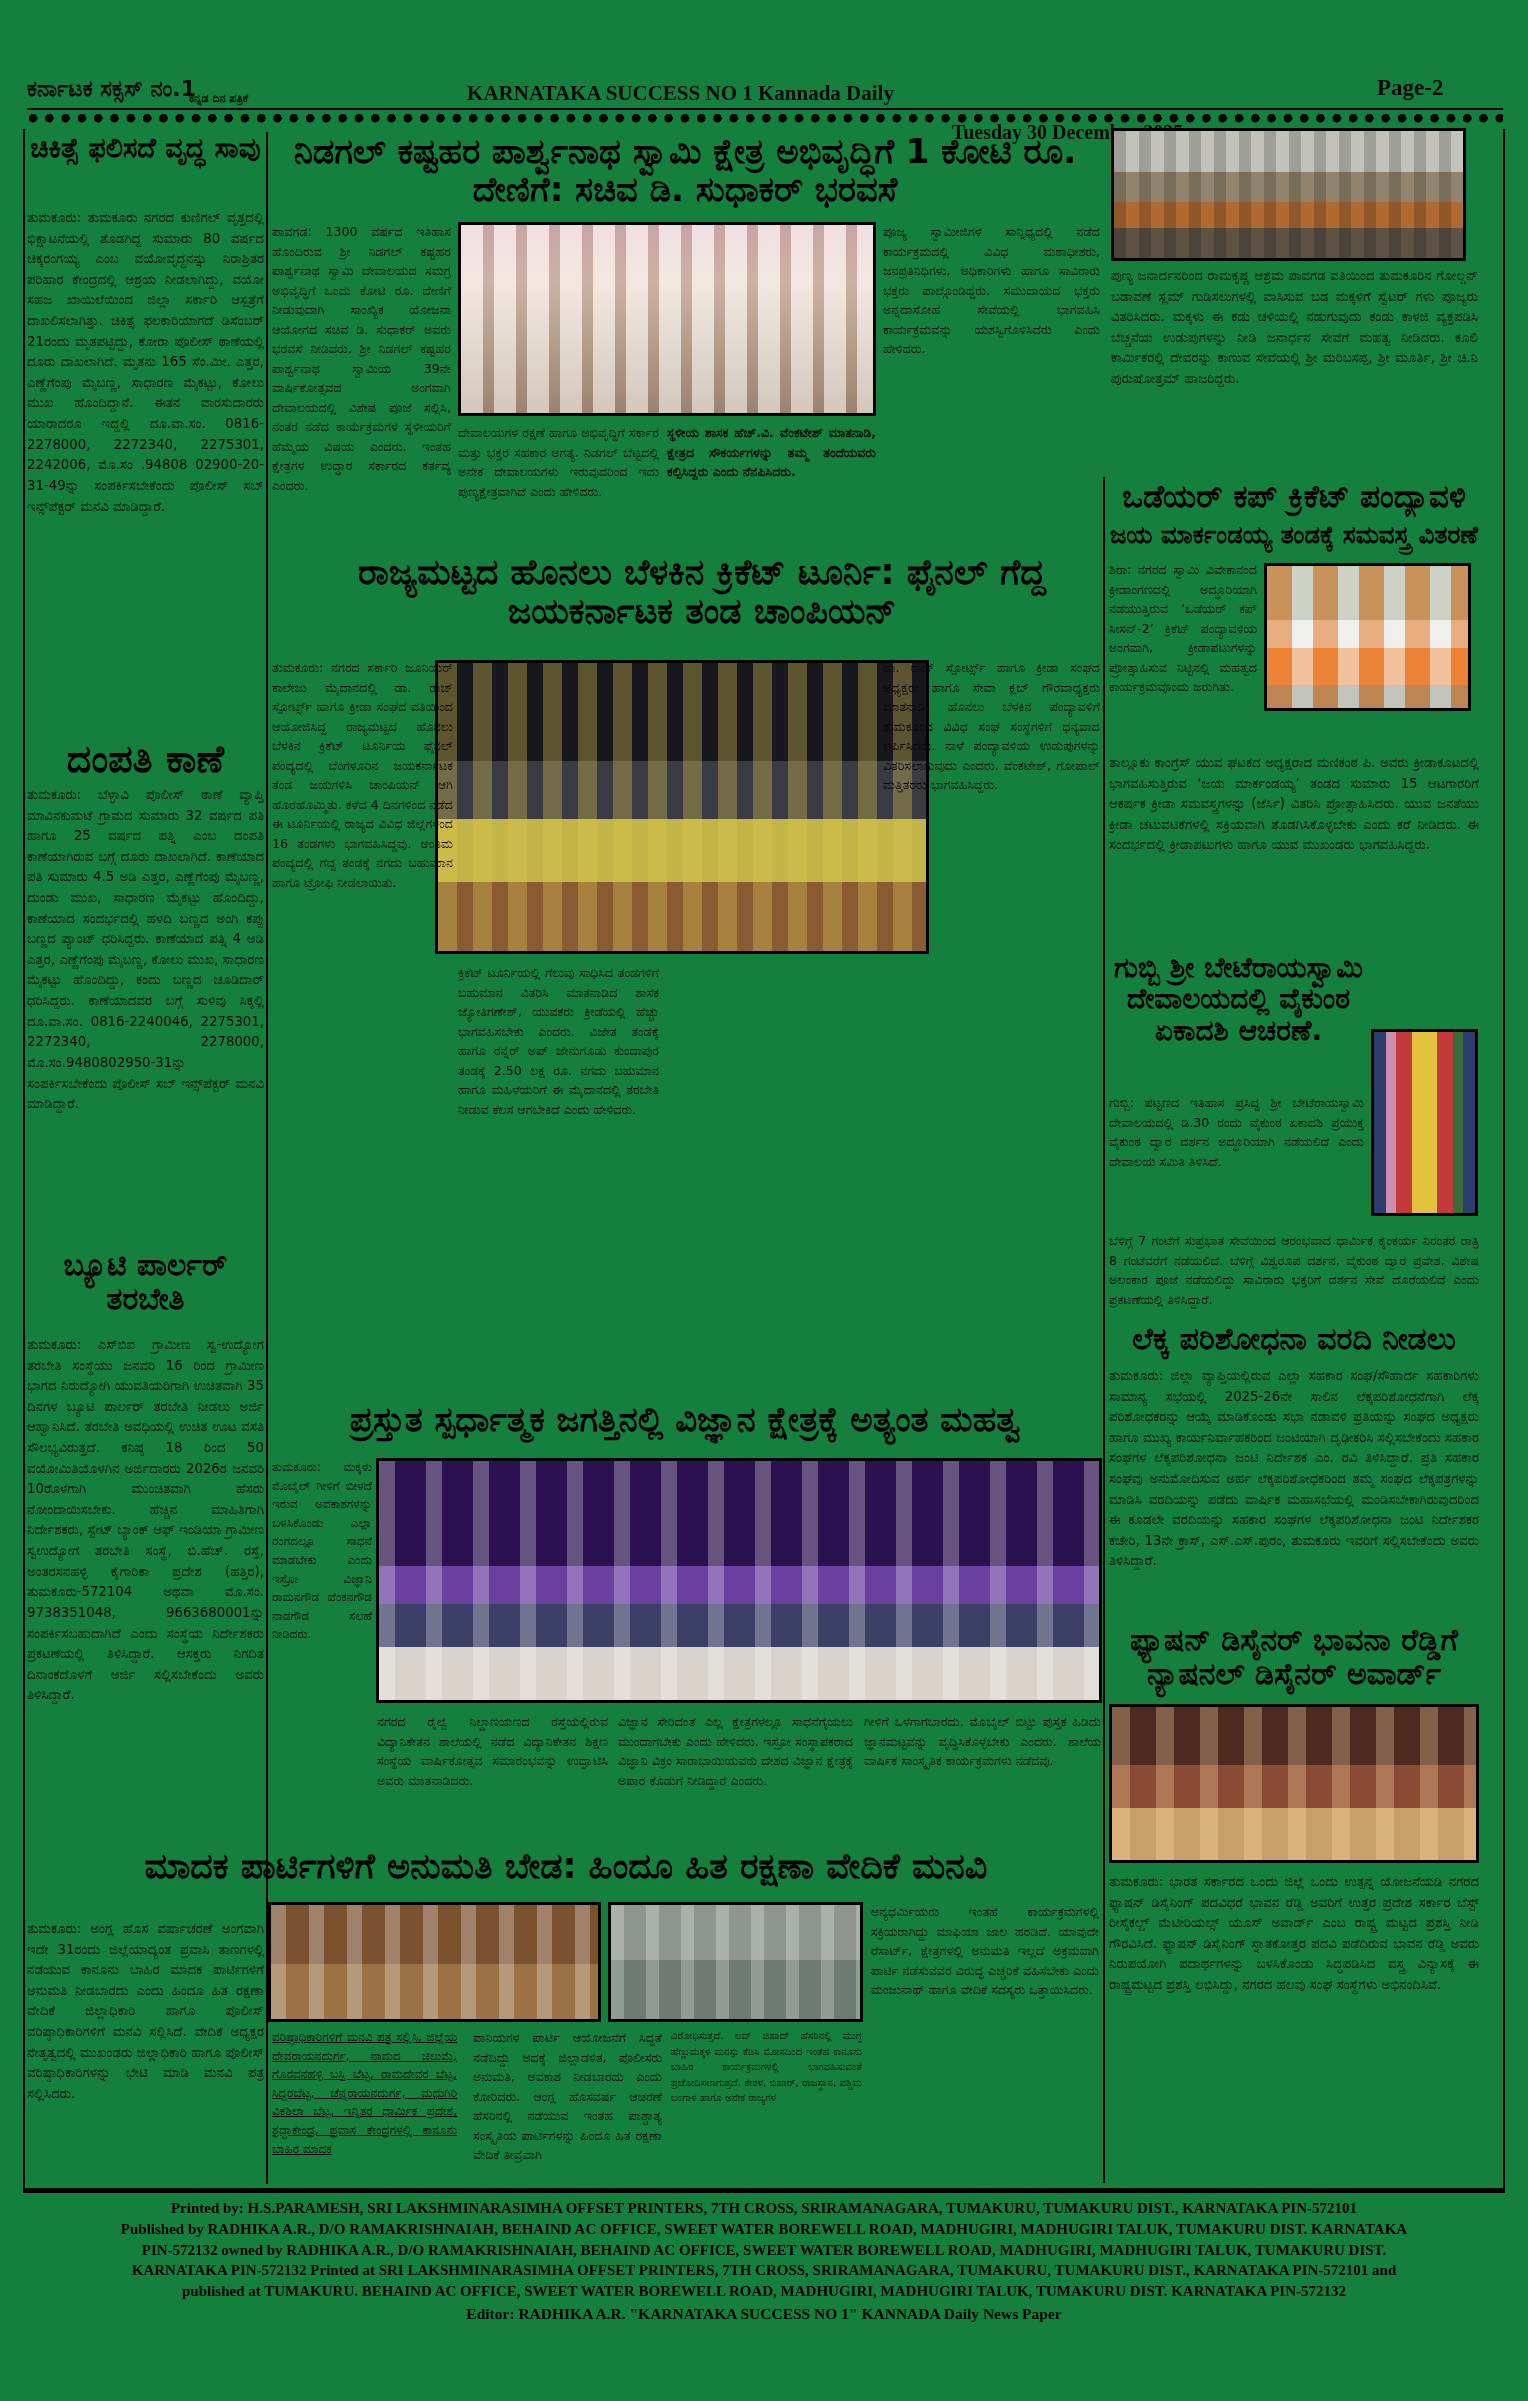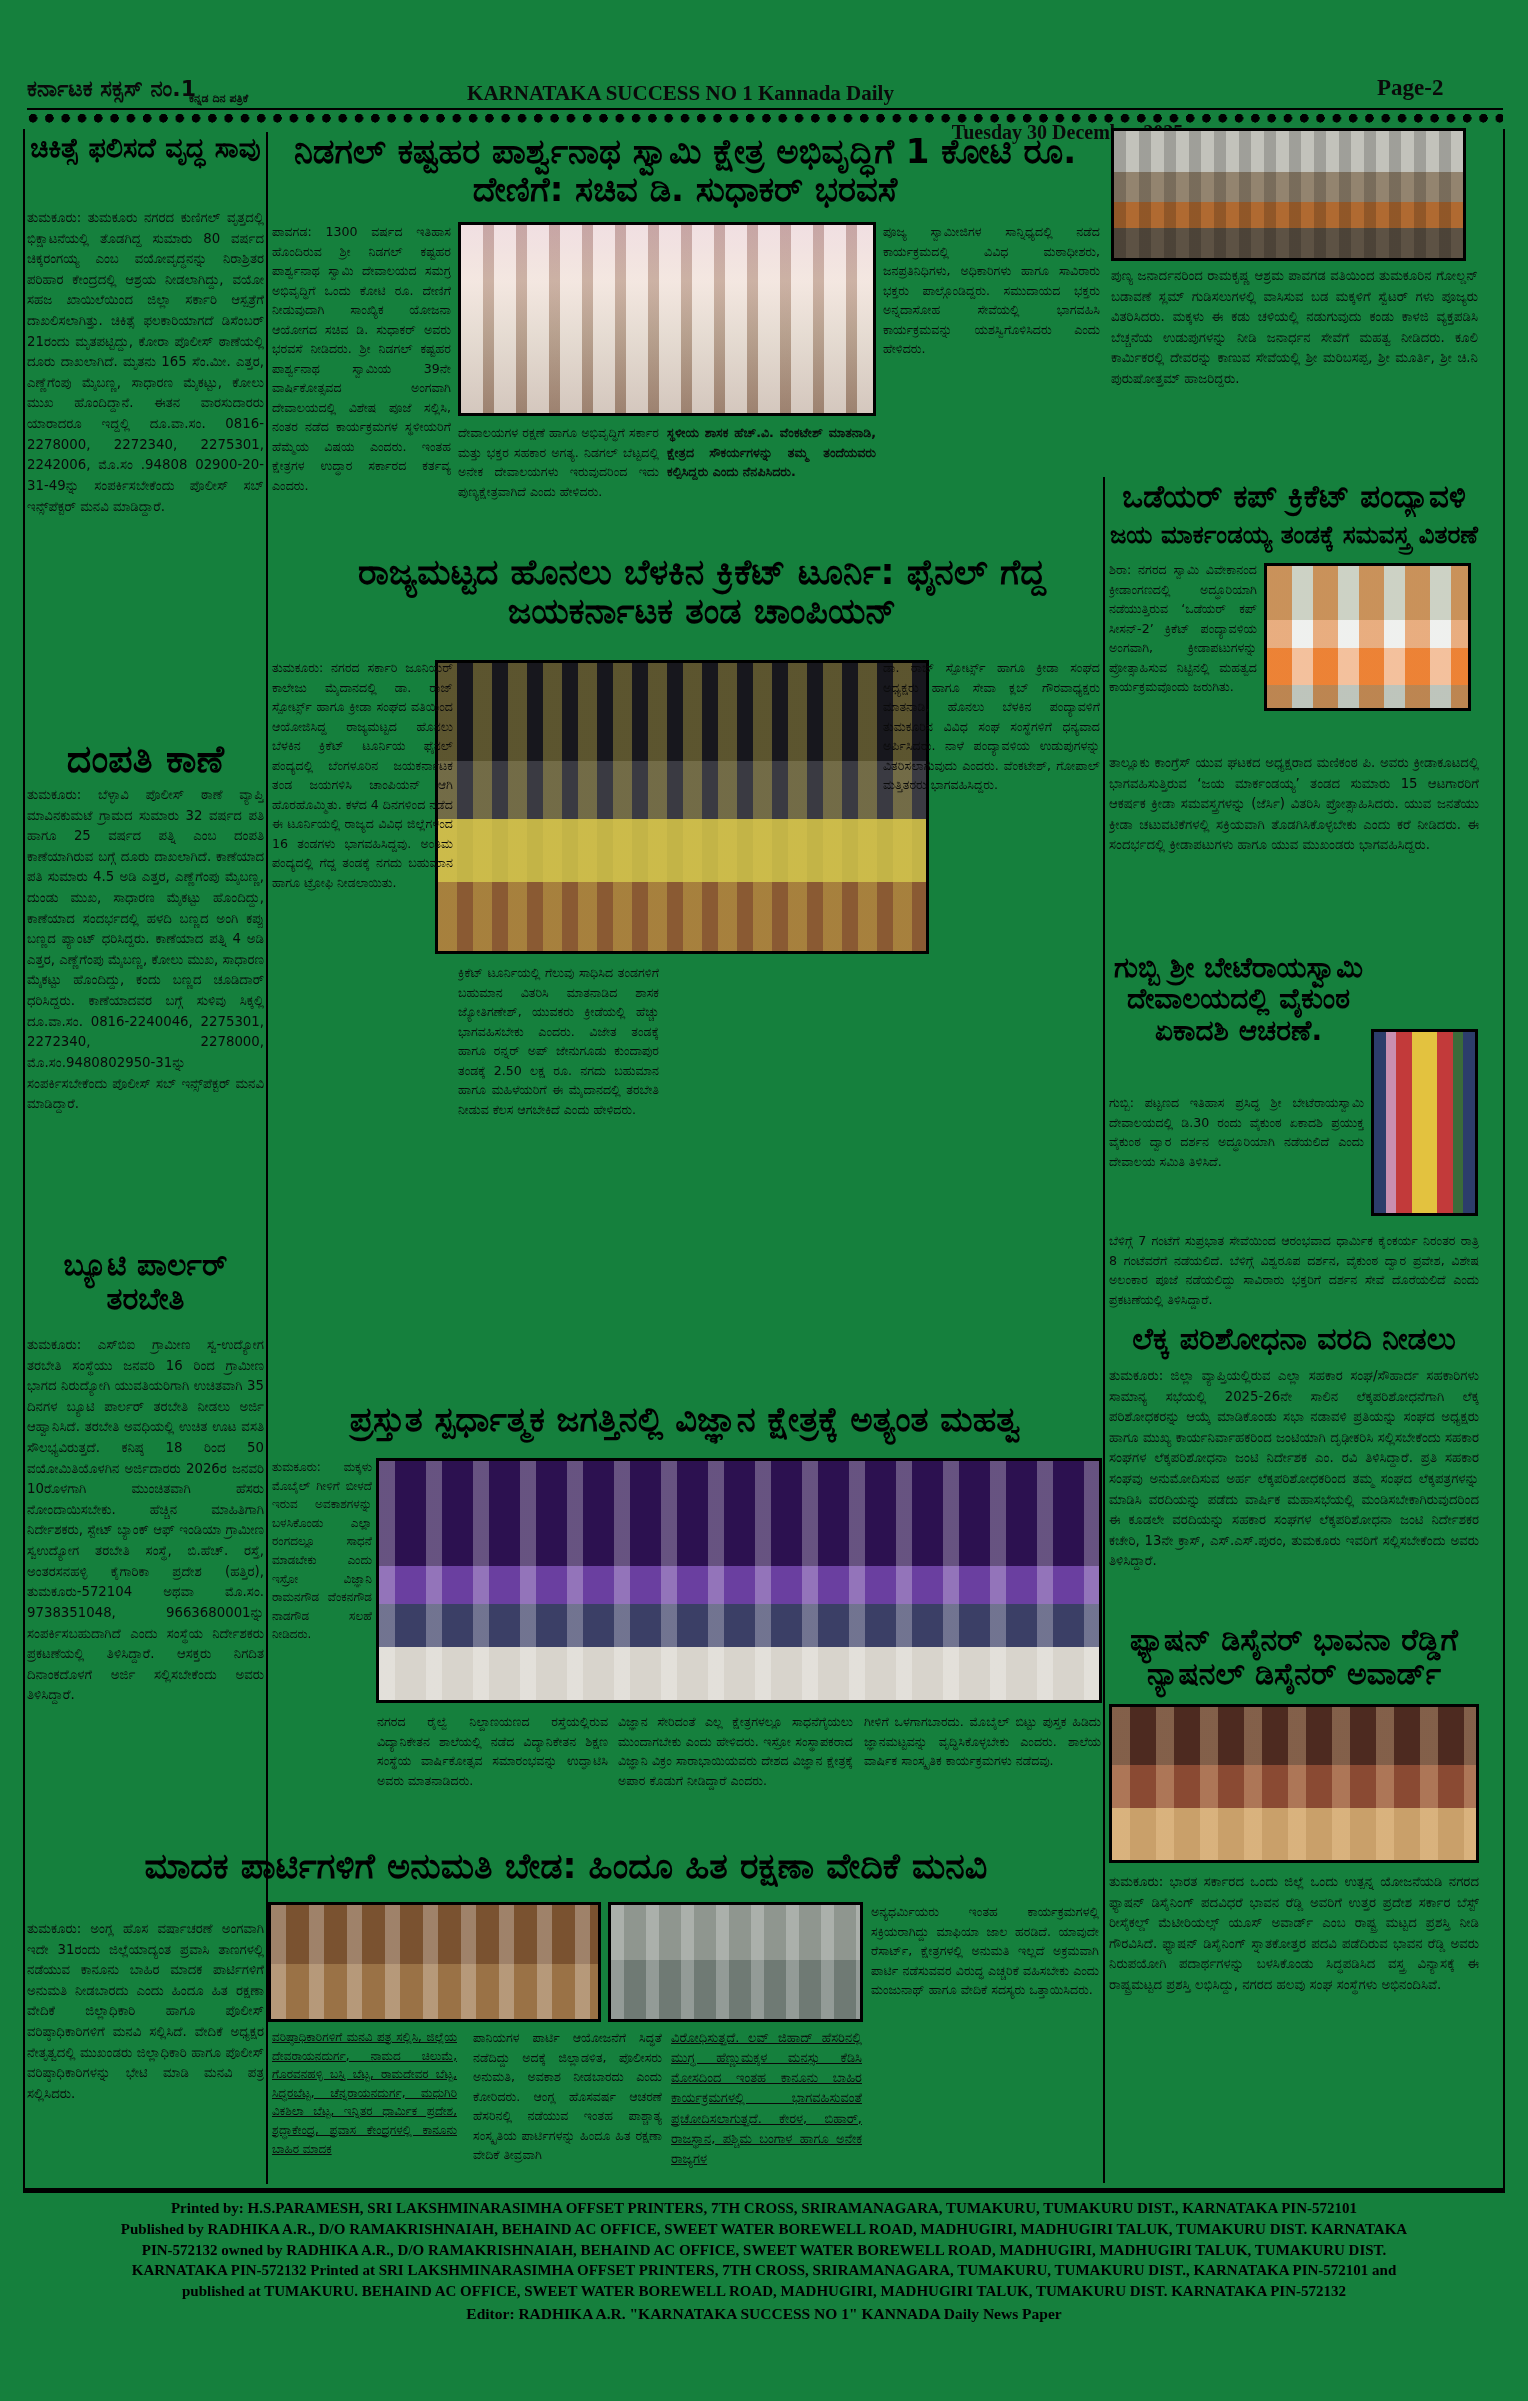--- a/index.html
+++ b/index.html
@@ -127,21 +127,21 @@
   <div class="abs body-txt" style="left:272px;top:1458px;width:100px;height:381px;font-size:12px;">ತುಮಕೂರು: ಮಕ್ಕಳು ಮೊಬೈಲ್ ಗೀಳಿಗೆ ಬೀಳದೆ ಇರುವ ಅವಕಾಶಗಳನ್ನು ಬಳಸಿಕೊಂಡು ಎಲ್ಲಾ ರಂಗದಲ್ಲೂ ಸಾಧನೆ ಮಾಡಬೇಕು ಎಂದು ಇಸ್ರೋ ವಿಜ್ಞಾನಿ ರಾಮನಗೌಡ ವೆಂಕನಗೌಡ ನಾಡಗೌಡ ಸಲಹೆ ನೀಡಿದರು.</div>
   <div class="abs body-txt" style="left:377px;top:1712px;width:231px;height:127px;font-size:12.6px;">ನಗರದ ರೈಲ್ವೆ ನಿಲ್ದಾಣಯಣದ ರಸ್ತೆಯಲ್ಲಿರುವ ವಿದ್ಯಾನಿಕೇತನ ಶಾಲೆಯಲ್ಲಿ ನಡೆದ ವಿದ್ಯಾನಿಕೇತನ ಶಿಕ್ಷಣ ಸಂಸ್ಥೆಯ ವಾರ್ಷಿಕೋತ್ಸವ ಸಮಾರಂಭವನ್ನು ಉದ್ಘಾಟಿಸಿ ಅವರು ಮಾತನಾಡಿದರು.</div>
   <div class="abs body-txt" style="left:618px;top:1712px;width:235px;height:127px;font-size:12.6px;">ವಿಜ್ಞಾನ ಸೇರಿದಂತೆ ಎಲ್ಲ ಕ್ಷೇತ್ರಗಳಲ್ಲೂ ಸಾಧನೆಗೈಯಲು ಮುಂದಾಗಬೇಕು ಎಂದು ಹೇಳಿದರು. ಇಸ್ರೋ ಸಂಸ್ಥಾಪಕರಾದ ವಿಜ್ಞಾನಿ ವಿಕ್ರಂ ಸಾರಾಭಾಯಿಯವರು ದೇಶದ ವಿಜ್ಞಾನ ಕ್ಷೇತ್ರಕ್ಕೆ ಅಪಾರ ಕೊಡುಗೆ ನೀಡಿದ್ದಾರೆ ಎಂದರು.</div>
   <div class="abs body-txt" style="left:864px;top:1712px;width:237px;height:127px;font-size:12.6px;">ಗೀಳಿಗೆ ಒಳಗಾಗಬಾರದು. ಮೊಬೈಲ್ ಬಿಟ್ಟು ಪುಸ್ತಕ ಹಿಡಿದು ಜ್ಞಾನಮಟ್ಟವನ್ನು ವೃದ್ಧಿಸಿಕೊಳ್ಳಬೇಕು ಎಂದರು. ಶಾಲೆಯ ವಾರ್ಷಿಕ ಸಾಂಸ್ಕೃತಿಕ ಕಾರ್ಯಕ್ರಮಗಳು ನಡೆದವು.</div>
 
   <div class="abs hl" style="left:52px;top:1847px;width:1028px;height:53px;font-size:35px;">ಮಾದಕ ಪಾರ್ಟಿಗಳಿಗೆ ಅನುಮತಿ ಬೇಡ: ಹಿಂದೂ ಹಿತ ರಕ್ಷಣಾ ವೇದಿಕೆ ಮನವಿ</div>
   <div class="abs photo ph-memo1" style="left:268px;top:1902px;width:333px;height:120px;"></div>
   <div class="abs photo ph-memo2" style="left:608px;top:1902px;width:255px;height:120px;"></div>
   <div class="abs body-txt" style="left:272px;top:2028px;width:185px;height:157px;font-size:12px;text-decoration:underline;">ವರಿಷ್ಠಾಧಿಕಾರಿಗಳಿಗೆ ಮನವಿ ಪತ್ರ ಸಲ್ಲಿಸಿ, ಜಿಲ್ಲೆಯ ದೇವರಾಯನದುರ್ಗ, ನಾಮದ ಚಿಲುಮೆ, ಗೊರವನಹಳ್ಳಿ ಬಸ್ತಿ ಬೆಟ್ಟ, ರಾಮದೇವರ ಬೆಟ್ಟ, ಸಿದ್ಧರಬೆಟ್ಟ, ಚೆನ್ನರಾಯನದುರ್ಗ, ಮಧುಗಿರಿ ವಿಕಶಿಲಾ ಬೆಟ್ಟ, ಇನ್ನಿತರ ಧಾರ್ಮಿಕ ಪ್ರದೇಶ, ಶ್ರದ್ಧಾಕೇಂದ್ರ, ಪ್ರವಾಸ ಕೇಂದ್ರಗಳಲ್ಲಿ ಕಾನೂನು ಬಾಹಿರ ಮಾದಕ</div>
   <div class="abs body-txt" style="left:473px;top:2028px;width:189px;height:157px;font-size:12.6px;">ಪಾನಿಯಗಳ ಪಾರ್ಟಿ ಆಯೋಜನೆಗೆ ಸಿದ್ಧತೆ ನಡೆದಿದ್ದು ಅದಕ್ಕೆ ಜಿಲ್ಲಾಡಳಿತ, ಪೊಲೀಸರು ಅನುಮತಿ, ಅವಕಾಶ ನೀಡಬಾರದು ಎಂದು ಕೋರಿದರು. ಆಂಗ್ಲ ಹೊಸವರ್ಷ ಆಚರಣೆ ಹೆಸರಿನಲ್ಲಿ ನಡೆಯುವ ಇಂತಹ ಪಾಶ್ಚಾತ್ಯ ಸಂಸ್ಕೃತಿಯ ಪಾರ್ಟಿಗಳನ್ನು ಹಿಂದೂ ಹಿತ ರಕ್ಷಣಾ ವೇದಿಕೆ ತೀವ್ರವಾಗಿ</div>
-  <div class="abs body-txt" style="left:671px;top:2028px;width:191px;height:157px;font-size:13px;text-decoration:underline;">ವಿರೋಧಿಸುತ್ತದೆ. ಲವ್ ಜಿಹಾದ್ ಹೆಸರಿನಲ್ಲಿ ಮುಗ್ಧ ಹೆಣ್ಣುಮಕ್ಕಳ ಮನಸ್ಸು ಕೆಡಿಸಿ ಮೋಸದಿಂದ ಇಂತಹ ಕಾನೂನು ಬಾಹಿರ ಕಾರ್ಯಕ್ರಮಗಳಲ್ಲಿ ಭಾಗವಹಿಸುವಂತೆ ಪ್ರಚೋದಿಸಲಾಗುತ್ತದೆ. ಕೇರಳ, ಬಿಹಾರ್, ರಾಜಸ್ಥಾನ, ಪಶ್ಚಿಮ ಬಂಗಾಳ ಹಾಗೂ ಅನೇಕ ರಾಜ್ಯಗಳ</div>
+  <div class="abs body-txt" style="left:671px;top:2028px;width:191px;height:157px;font-size:10px;">ವಿರೋಧಿಸುತ್ತದೆ. ಲವ್ ಜಿಹಾದ್ ಹೆಸರಿನಲ್ಲಿ ಮುಗ್ಧ ಹೆಣ್ಣುಮಕ್ಕಳ ಮನಸ್ಸು ಕೆಡಿಸಿ ಮೋಸದಿಂದ ಇಂತಹ ಕಾನೂನು ಬಾಹಿರ ಕಾರ್ಯಕ್ರಮಗಳಲ್ಲಿ ಭಾಗವಹಿಸುವಂತೆ ಪ್ರಚೋದಿಸಲಾಗುತ್ತದೆ. ಕೇರಳ, ಬಿಹಾರ್, ರಾಜಸ್ಥಾನ, ಪಶ್ಚಿಮ ಬಂಗಾಳ ಹಾಗೂ ಅನೇಕ ರಾಜ್ಯಗಳ</div>
   <div class="abs body-txt" style="left:871px;top:1902px;width:228px;height:282px;font-size:12.6px;">ಅನ್ಯಧರ್ಮಿಯರು ಇಂತಹ ಕಾರ್ಯಕ್ರಮಗಳಲ್ಲಿ ಸಕ್ರಿಯರಾಗಿದ್ದು ಮಾಫಿಯಾ ಜಾಲ ಹರಡಿದೆ. ಯಾವುದೇ ರೆಸಾರ್ಟ್, ಕ್ಷೇತ್ರಗಳಲ್ಲಿ ಅನುಮತಿ ಇಲ್ಲದೆ ಅಕ್ರಮವಾಗಿ ಪಾರ್ಟಿ ನಡೆಸುವವರ ವಿರುದ್ಧ ಎಚ್ಚರಿಕೆ ವಹಿಸಬೇಕು ಎಂದು ಮಂಜುನಾಥ್ ಹಾಗೂ ವೇದಿಕೆ ಸದಸ್ಯರು ಒತ್ತಾಯಿಸಿದರು.</div>
 
   <div class="abs rule-h" style="left:23px;top:2188px;width:1482px;height:5.2px;"></div>
   <div class="abs serif foot-line" style="left:44px;top:2200px;width:1440px;height:19px;font-size:15px;">Printed by: H.S.PARAMESH, SRI LAKSHMINARASIMHA OFFSET PRINTERS, 7TH CROSS, SRIRAMANAGARA, TUMAKURU, TUMAKURU DIST., KARNATAKA PIN-572101</div>
   <div class="abs serif foot-line" style="left:44px;top:2221px;width:1440px;height:19px;font-size:15px;">Published by RADHIKA A.R., D/O RAMAKRISHNAIAH, BEHAIND AC OFFICE, SWEET WATER BOREWELL ROAD, MADHUGIRI, MADHUGIRI TALUK, TUMAKURU DIST. KARNATAKA</div>
   <div class="abs serif foot-line" style="left:44px;top:2242px;width:1440px;height:19px;font-size:15px;">PIN-572132  owned by RADHIKA A.R., D/O RAMAKRISHNAIAH, BEHAIND AC OFFICE, SWEET WATER BOREWELL ROAD, MADHUGIRI, MADHUGIRI TALUK, TUMAKURU DIST.</div>
   <div class="abs serif foot-line" style="left:44px;top:2262px;width:1440px;height:19px;font-size:15px;">KARNATAKA PIN-572132  Printed at SRI LAKSHMINARASIMHA OFFSET PRINTERS, 7TH CROSS, SRIRAMANAGARA, TUMAKURU, TUMAKURU DIST., KARNATAKA PIN-572101 and</div>
   <div class="abs serif foot-line" style="left:44px;top:2283px;width:1440px;height:19px;font-size:15px;">published at TUMAKURU. BEHAIND AC OFFICE, SWEET WATER BOREWELL ROAD, MADHUGIRI, MADHUGIRI TALUK, TUMAKURU DIST. KARNATAKA PIN-572132</div>
   <div class="abs serif foot-line" style="left:44px;top:2305px;width:1440px;height:21px;font-size:15.5px;">Editor: RADHIKA A.R.   "KARNATAKA SUCCESS NO 1"   KANNADA Daily News Paper</div>
 

